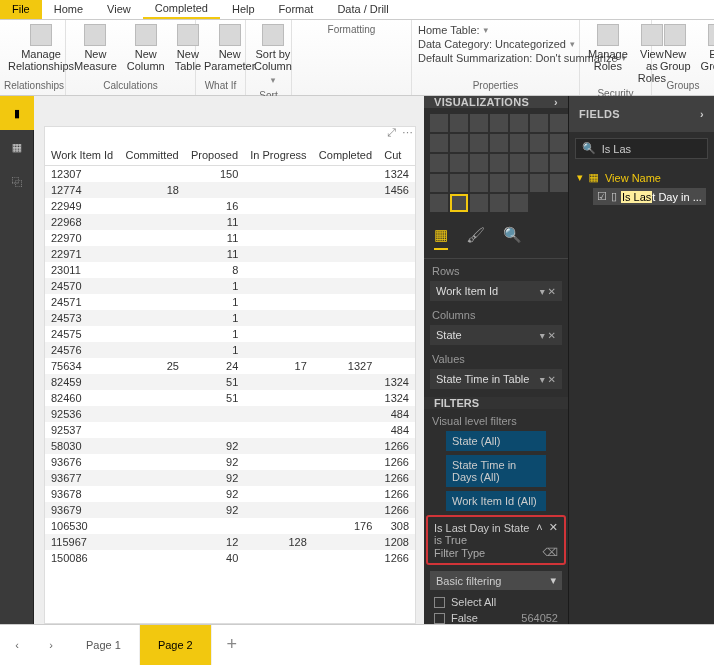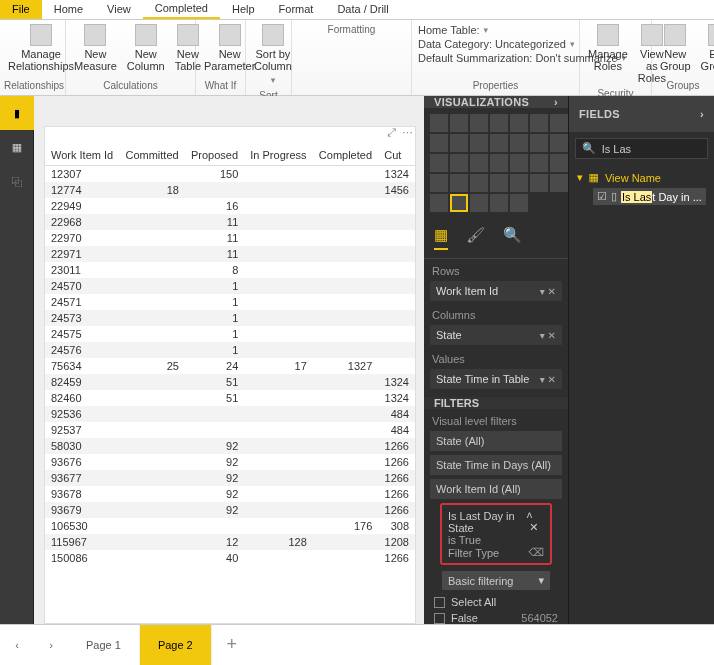--- a/index.html
+++ b/index.html
@@ -36,25 +36,25 @@
 .visicons{display:grid;grid-template-columns:repeat(7,18px);gap:2px;padding:6px 6px}
 .vi{width:18px;height:18px;background:#4a4a4a;cursor:pointer}
 .vi.sel{outline:2px solid #f2c80f;outline-offset:-2px}
 .subtabs{display:flex;gap:18px;padding:8px 10px;border-bottom:1px solid #444}
 .subtabs span{font-size:15px;color:#aaa;cursor:pointer}
 .subtabs span.sel{color:#f2c80f;border-bottom:2px solid #f2c80f;padding-bottom:4px}
 .sect{padding:6px 8px 2px;color:#999;font-size:11px}
 .well{margin:2px 6px;padding:4px 6px;background:#3a3a3a;color:#ddd;font-size:11px;display:flex;justify-content:space-between;align-items:center}
 .well .ctl{color:#aaa;font-size:10px}
 .filters-hdr{padding:0 10px;font-weight:600;margin-top:6px;height:24px;display:flex;align-items:center;background:#333}
-.filter-item{margin:2px 6px;padding:4px 6px;background:#404040;font-size:11px;cursor:pointer}
-.filter-box{margin:2px 16px;padding:4px 6px;border:2px solid #d13438;border-radius:3px;font-size:11px}
+.filter-item{margin:2px 22px;padding:4px 6px;background:#0c4a6e;font-size:11px;cursor:pointer}
+.filter-box{margin:2px 2px;padding:4px 6px;border:2px solid #d13438;border-radius:3px;font-size:11px}
 .filter-box .hd{display:flex;justify-content:space-between;align-items:center}
 .filter-box .sub{color:#aaa}
-.seldd{margin:4px 18px;padding:3px 6px;background:#4a4a4a;display:flex;justify-content:space-between;align-items:center;font-size:11px}
+.seldd{margin:4px 6px;padding:3px 6px;background:#4a4a4a;display:flex;justify-content:space-between;align-items:center;font-size:11px}
 .chk-row{margin:2px 10px;display:flex;align-items:center;justify-content:space-between;font-size:11px}
 .chk-row .left{display:flex;align-items:center;gap:6px}
 .chk{width:11px;height:11px;border:1px solid #888;background:#2e2e2e}
 .search{margin:6px;padding:3px 6px;background:#252525;border:1px solid #444;color:#ccc;display:flex;align-items:center;gap:6px}
 .tree{padding:4px 8px;font-size:11px}
 .tree .tbl-row{display:flex;align-items:center;gap:6px;color:#f2c80f;padding:2px 0}
 .tree .fld{margin:2px 0 2px 16px;padding:2px 4px;background:#4a4a4a;color:#fff;display:flex;align-items:center;gap:4px}
 .hl{background:#ffef9e;color:#000;padding:0 1px}
 .bottom{height:40px;display:flex;align-items:center;border-top:1px solid #ccc;background:#fff}
 .nav{width:34px;height:40px;display:flex;align-items:center;justify-content:center;color:#666;cursor:pointer}

